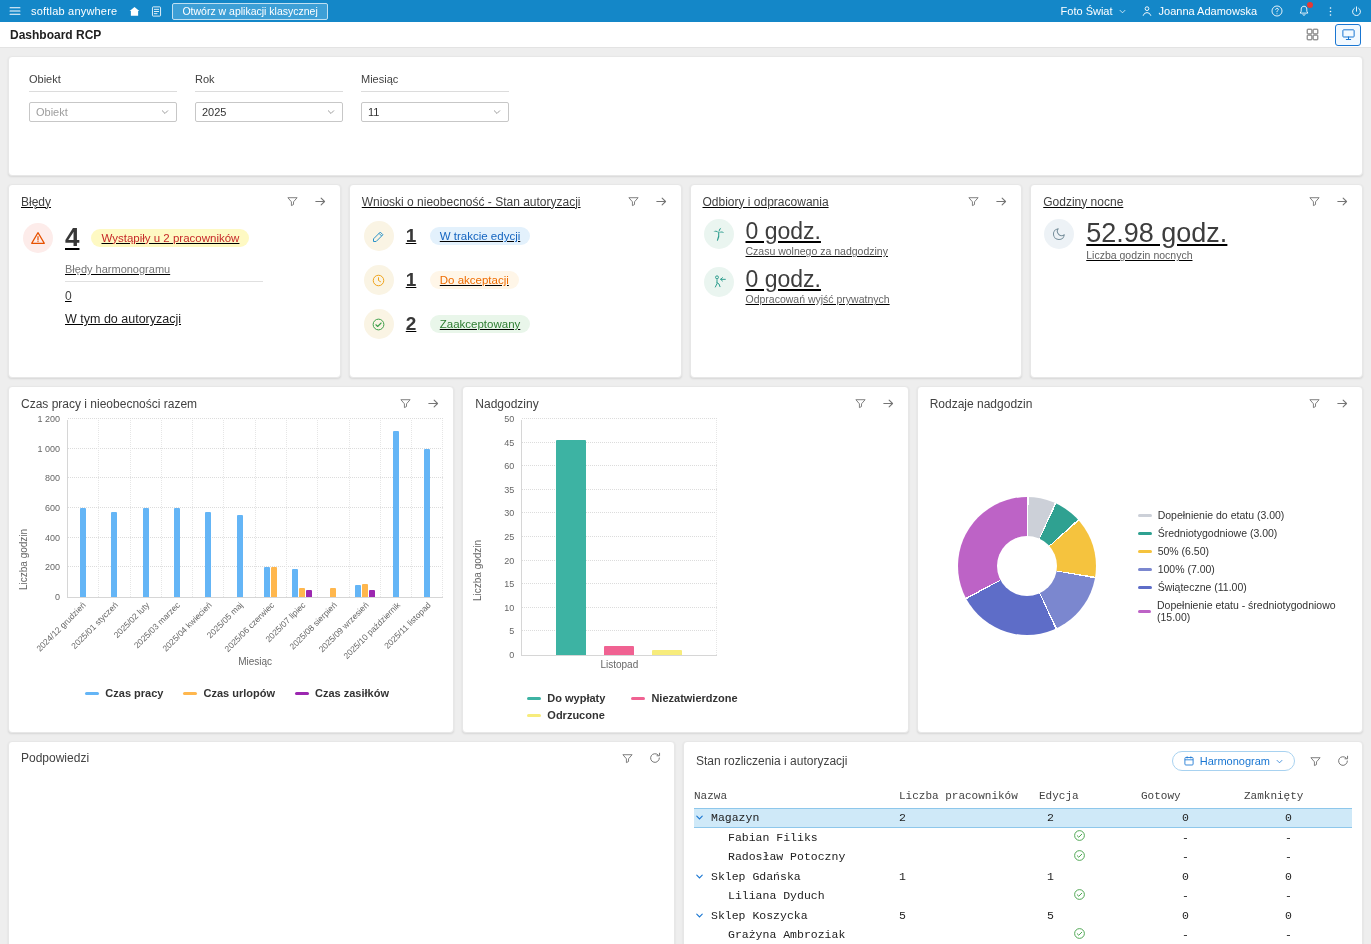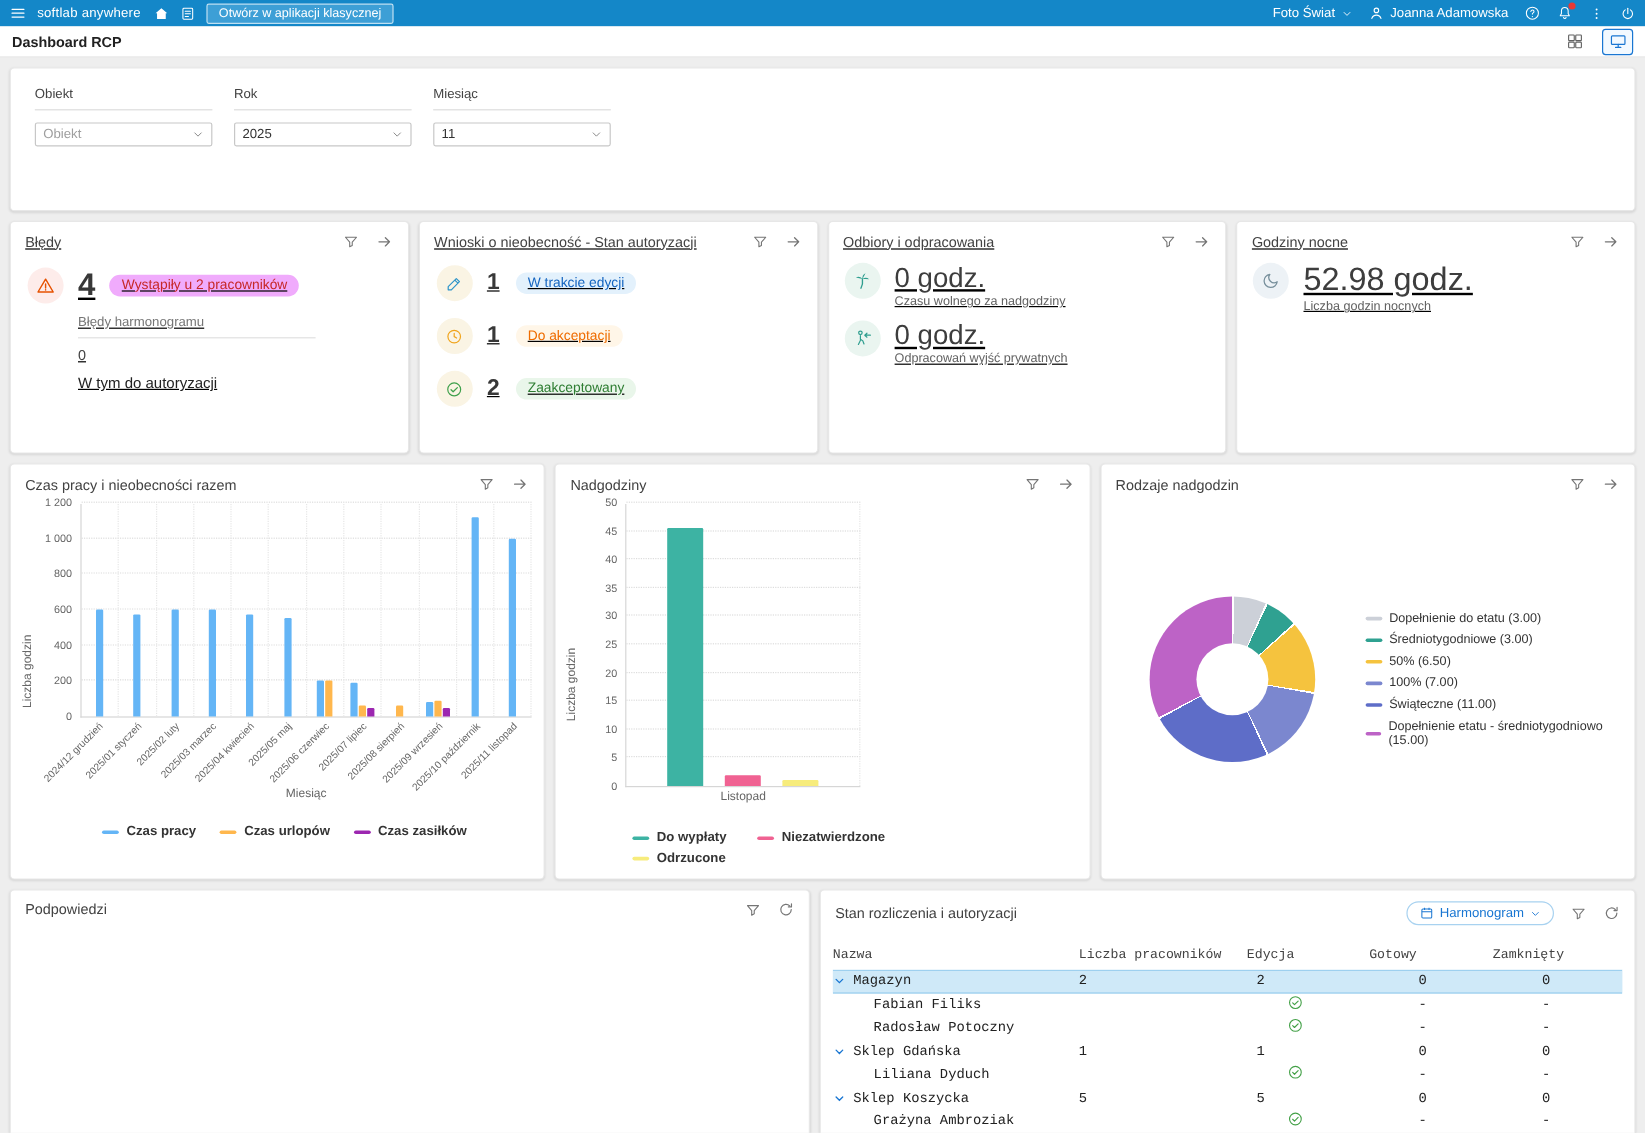--- a/index.html
+++ b/index.html
@@ -56,21 +56,21 @@
   .row3 .card { height:235px; }
 
   
   .circle-icon { width:30px; height:30px; border-radius:50%; display:flex; align-items:center;
     justify-content:center; flex:0 0 30px; }
   .warn-bg { background:#fdecea; }
   .cream { background:#faf4e4; }
   .teal-bg { background:#eaf5f0; }
   .gray-bg { background:#edf2f6; }
   .pill { font-size:11.5px; padding:3px 10px; border-radius:12px; white-space:nowrap; }
-  .pill.red { color:#c62828; background:#f0abfc;text-align:center; }
+  .pill.red { color:#c62828; background:#fef9c3;text-align:center; }
   .pill.edit { color:#1565c0; background:#e3f1fc; }
   .pill.pending { color:#ef6c00; background:#fff6e8; }
   .pill.approved { color:#2e7d32; background:#e9f6ea; }
 
   .bledy-body { padding:8px 14px; }
   .bledy-row { display:flex; align-items:center; gap:12px; }
   .big-num { font-size:26px; font-weight:600; color:#383838; }
   .bledy-sub { margin:10px 0 0 42px; font-size:11px; color:#757575; }
   .bledy-divider { margin:6px 0 7px 42px; width:198px; border-top:1px solid #e0e0e0; }
   .bledy-zero { margin-left:42px; font-size:12px; color:#424242; }
@@ -582,21 +582,21 @@
           <div class="plot-row">
             <div class="yticks" id="c2-yticks" style="height: 236px;">
                 <span class="ytick" style="bottom: -4px;">0</span>
                 <span class="ytick" style="bottom: 19.6px;">5</span>
                 <span class="ytick" style="bottom: 43.2px;">10</span>
                 <span class="ytick" style="bottom: 66.8px;">15</span>
                 <span class="ytick" style="bottom: 90.4px;">20</span>
                 <span class="ytick" style="bottom: 114px;">25</span>
                 <span class="ytick" style="bottom: 137.6px;">30</span>
                 <span class="ytick" style="bottom: 161.2px;">35</span>
-                <span class="ytick" style="bottom: 184.8px;">40</span>
+                <span class="ytick" style="bottom: 184.8px;">60</span>
                 <span class="ytick" style="bottom: 208.4px;">45</span>
                 <span class="ytick" style="bottom: 232px;">50</span>
               </div>
             <div class="plot" id="c2-plot" style="height: 236px; flex: 0 0 196px;">
                 <div class="gridline" style="bottom: 23.6px;"></div>
                 <div class="gridline" style="bottom: 47.2px;"></div>
                 <div class="gridline" style="bottom: 70.8px;"></div>
                 <div class="gridline" style="bottom: 94.4px;"></div>
                 <div class="gridline" style="bottom: 118px;"></div>
                 <div class="gridline" style="bottom: 141.6px;"></div>

